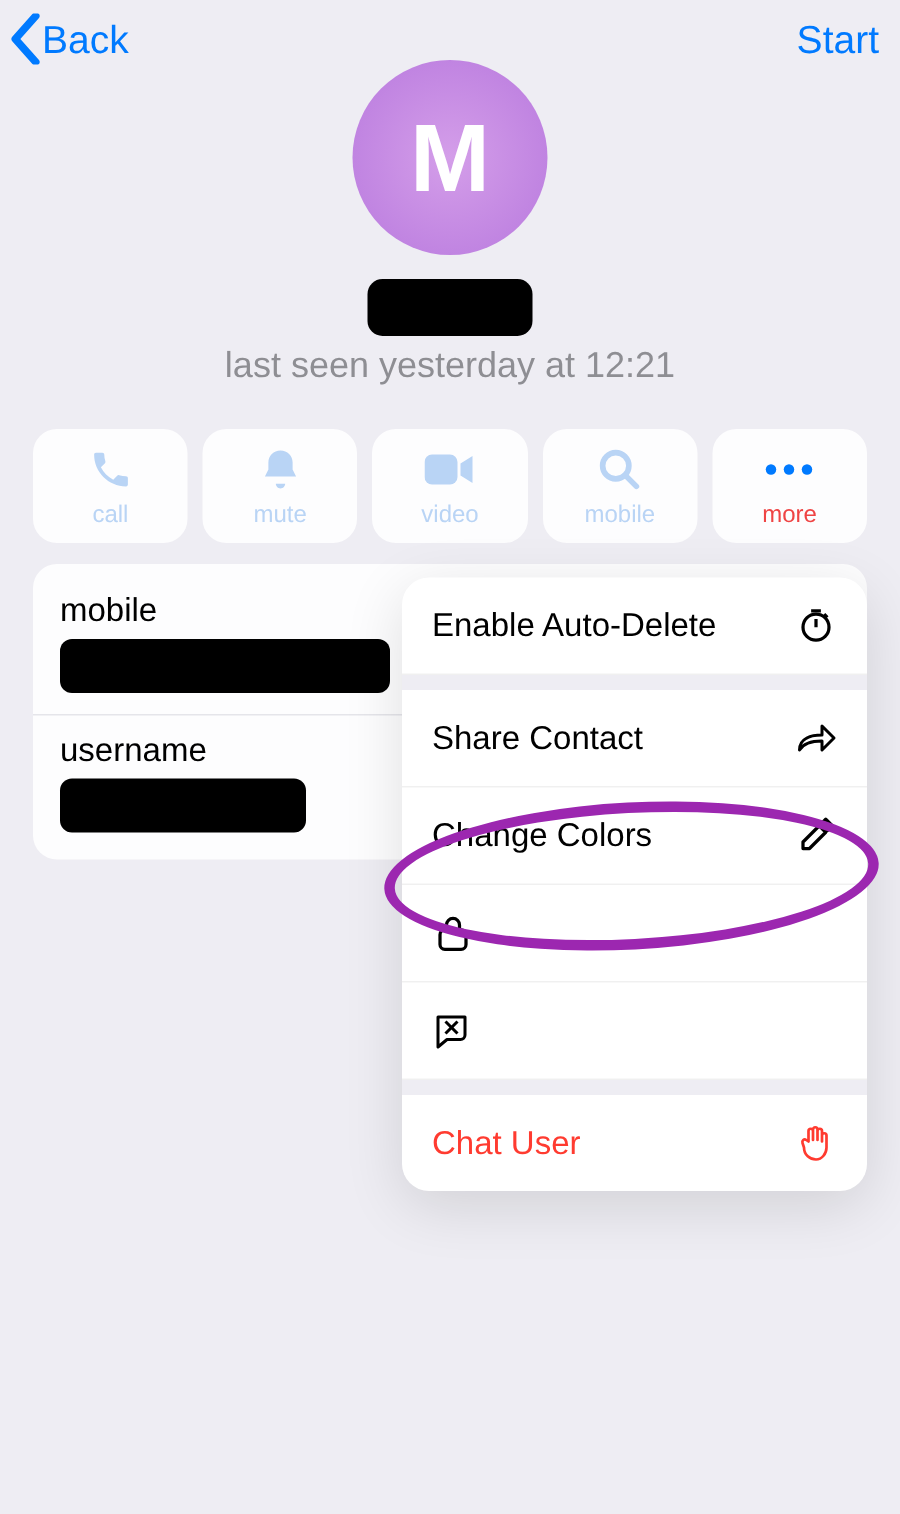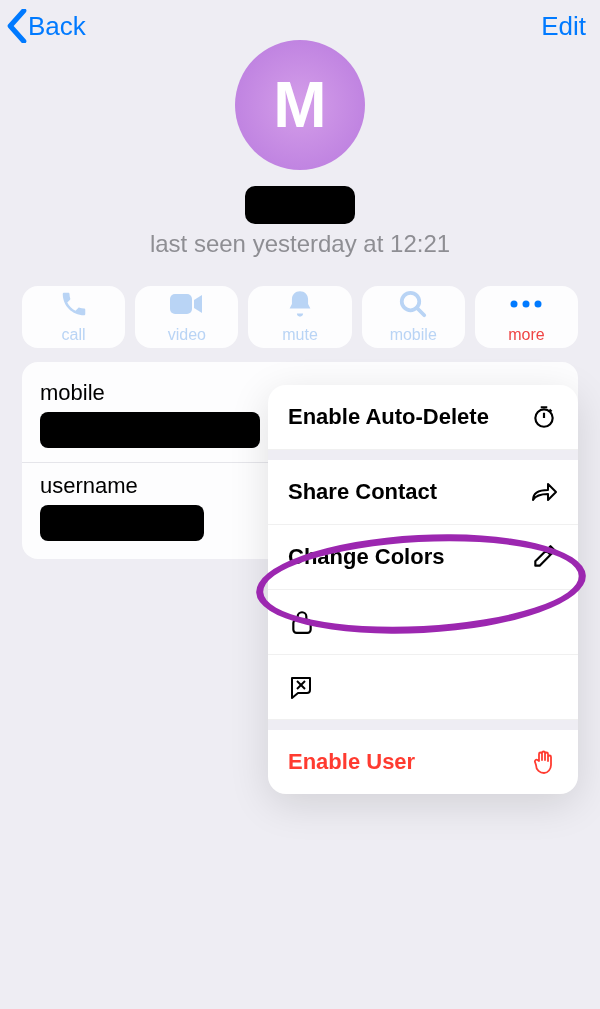--- a/index.html
+++ b/index.html
@@ -15,22 +15,22 @@
     width: 130px; height: 130px; border-radius: 50%;
     background: radial-gradient(circle at center, #d49ee9 0%, #b879de 100%);
     margin: 0 auto; display: flex; align-items: center; justify-content: center;
     color: #fff; font-size: 64px; font-weight: 600;
   }
   .name { margin: 16px auto 0; width: 110px; height: 38px; background: #000; border-radius: 10px; }
   .status { color: #8e8e93; font-size: 24px; margin-top: 6px; }
 
   .actions { display: flex; gap: 10px; padding: 28px 22px 14px; }
   .action {
-    flex: 1; background: #fdfdfe; border-radius: 16px; height: 62px;
-    display: flex; flex-direction: column; align-items: center; 
+    flex: 1; background: #fdfdfe; border-radius: 16px; height: 76px;
+    display: flex; flex-direction: column; align-items: center; justify-content: center;
     gap: 4px;
   }
   .action .ico { color: #b9d4f5; display:flex; align-items:center; justify-content:center; height:36px; }
   .action .lbl { font-size: 16px; color: #b9d4f5; }
   .action.more .ico, .action.more .lbl { color: #ef4444; }
 
   .info-card {
     margin: 0 22px; background: #fdfdfe; border-radius: 16px; padding: 8px 0;
     width: 556px;
   }
@@ -44,21 +44,20 @@
   
   .menu {
     position: absolute; top: 385px; right: 22px; width: 310px;
     background: #fff; border-radius: 18px; overflow: hidden;
     box-shadow: 0 10px 40px rgba(0,0,0,.12);
   }
   .menu-item {
     display: flex; align-items: center; justify-content: space-between;
     padding: 18px 20px; font-size: 22px; color: #000;
     border-bottom: 1px solid rgba(0,0,0,.06);
-    font-weight: bold;
   }
   .menu-item:last-child { border-bottom: none; }
   .menu-sep { height: 10px; background: #eeedf3; }
   .menu-item.danger { color: #ff3b30; }
   .menu-item .mico { width: 28px; height: 28px; display:flex; align-items:center; justify-content:center; }
 
   
   .ellipse {
     position: absolute; top: 535px; left: 256px; width: 330px; height: 98px;
     border: 7px solid #9c27b0; border-radius: 50%;
@@ -70,21 +69,21 @@
 <body>
 
 <div class="nav">
   <div class="back">
     <svg viewBox="0 0 12 20">
         <path d="M10 1 L2 10 L10 19" stroke="#007aff" stroke-width="3" fill="none" stroke-linecap="round" stroke-linejoin="round"></path>
       </svg>
     <span>Back</span>
   </div>
   <div class="edit">
-    <span>Edit</span>
+    <span>Start</span>
   </div>
 </div>
 
 <div class="profile">
   <div class="avatar">
     <span>M</span>
   </div>
   <div class="name"></div>
   <div class="status">last seen yesterday at 12:21</div>
 </div>
@@ -93,34 +92,34 @@
   <div class="action">
     <div class="ico">
       <svg width="30" height="30" viewBox="0 0 24 24">
           <path fill="#b9d4f5" d="M6.6 10.8c1.4 2.8 3.8 5.2 6.6 6.6l2.2-2.2c.3-.3.7-.4 1-.2 1.2.4 2.4.6 3.6.6.6 0 1 .4 1 1V20c0 .6-.4 1-1 1C10.6 21 3 13.4 3 4c0-.6.4-1 1-1h3.4c.6 0 1 .4 1 1 0 1.2.2 2.4.6 3.6.1.3 0 .7-.2 1l-2.2 2.2z"></path>
         </svg>
     </div>
     <div class="lbl">call</div>
   </div>
   <div class="action">
     <div class="ico">
+      <svg width="28" height="30" viewBox="0 0 24 26">
+          <path fill="#b9d4f5" d="M12 2c-4 0-7 3-7 7v4l-2 4h18l-2-4V9c0-4-3-7-7-7zm0 22c1.5 0 2.7-1.2 2.7-2.7H9.3C9.3 22.8 10.5 24 12 24z"></path>
+        </svg>
+    </div>
+    <div class="lbl">mute</div>
+  </div>
+  <div class="action">
+    <div class="ico">
       <svg width="34" height="24" viewBox="0 0 34 24">
           <rect x="0" y="2" width="22" height="20" rx="5" fill="#b9d4f5"></rect>
           <path d="M24 8 L32 3 V21 L24 16 Z" fill="#b9d4f5"></path>
         </svg>
     </div>
     <div class="lbl">video</div>
-  </div>
-  <div class="action">
-    <div class="ico">
-      <svg width="28" height="30" viewBox="0 0 24 26">
-          <path fill="#b9d4f5" d="M12 2c-4 0-7 3-7 7v4l-2 4h18l-2-4V9c0-4-3-7-7-7zm0 22c1.5 0 2.7-1.2 2.7-2.7H9.3C9.3 22.8 10.5 24 12 24z"></path>
-        </svg>
-    </div>
-    <div class="lbl">mute</div>
   </div>
   <div class="action">
     <div class="ico">
       <svg width="30" height="30" viewBox="0 0 24 24">
           <circle cx="10" cy="10" r="7" stroke="#b9d4f5" stroke-width="3" fill="none"></circle>
           <line x1="15" y1="15" x2="21" y2="21" stroke="#b9d4f5" stroke-width="3" stroke-linecap="round"></line>
         </svg>
     </div>
     <div class="lbl">mobile</div>
   </div>
@@ -188,21 +187,21 @@
     <span class="mico">
       <svg width="28" height="26" viewBox="0 0 28 26">
           <path d="M4 4h18v12a3 3 0 01-3 3H10l-6 5V4z" stroke="#000" stroke-width="2" fill="none" stroke-linejoin="round"></path>
           <line x1="9" y1="7" x2="17" y2="15" stroke="#000" stroke-width="2"></line>
           <line x1="17" y1="7" x2="9" y2="15" stroke="#000" stroke-width="2"></line>
         </svg>
     </span>
   </div>
   <div class="menu-sep"></div>
   <div class="menu-item danger">
-    <span>Enable User</span>
+    <span>Chat User</span>
     <span class="mico">
       <svg width="24" height="26" viewBox="0 0 24 26">
           <path d="M7 12V5a1.5 1.5 0 013 0v6V4a1.5 1.5 0 013 0v7V5a1.5 1.5 0 013 0v7V8a1.5 1.5 0 013 0v8c0 4-3 8-7 8s-8-3-8-8l-1-3c-.5-1.5 1-3 2.5-2L7 12z" stroke="#ff3b30" stroke-width="1.8" fill="none" stroke-linejoin="round"></path>
         </svg>
     </span>
   </div>
 </div>
 
 <div class="ellipse"></div>
 

